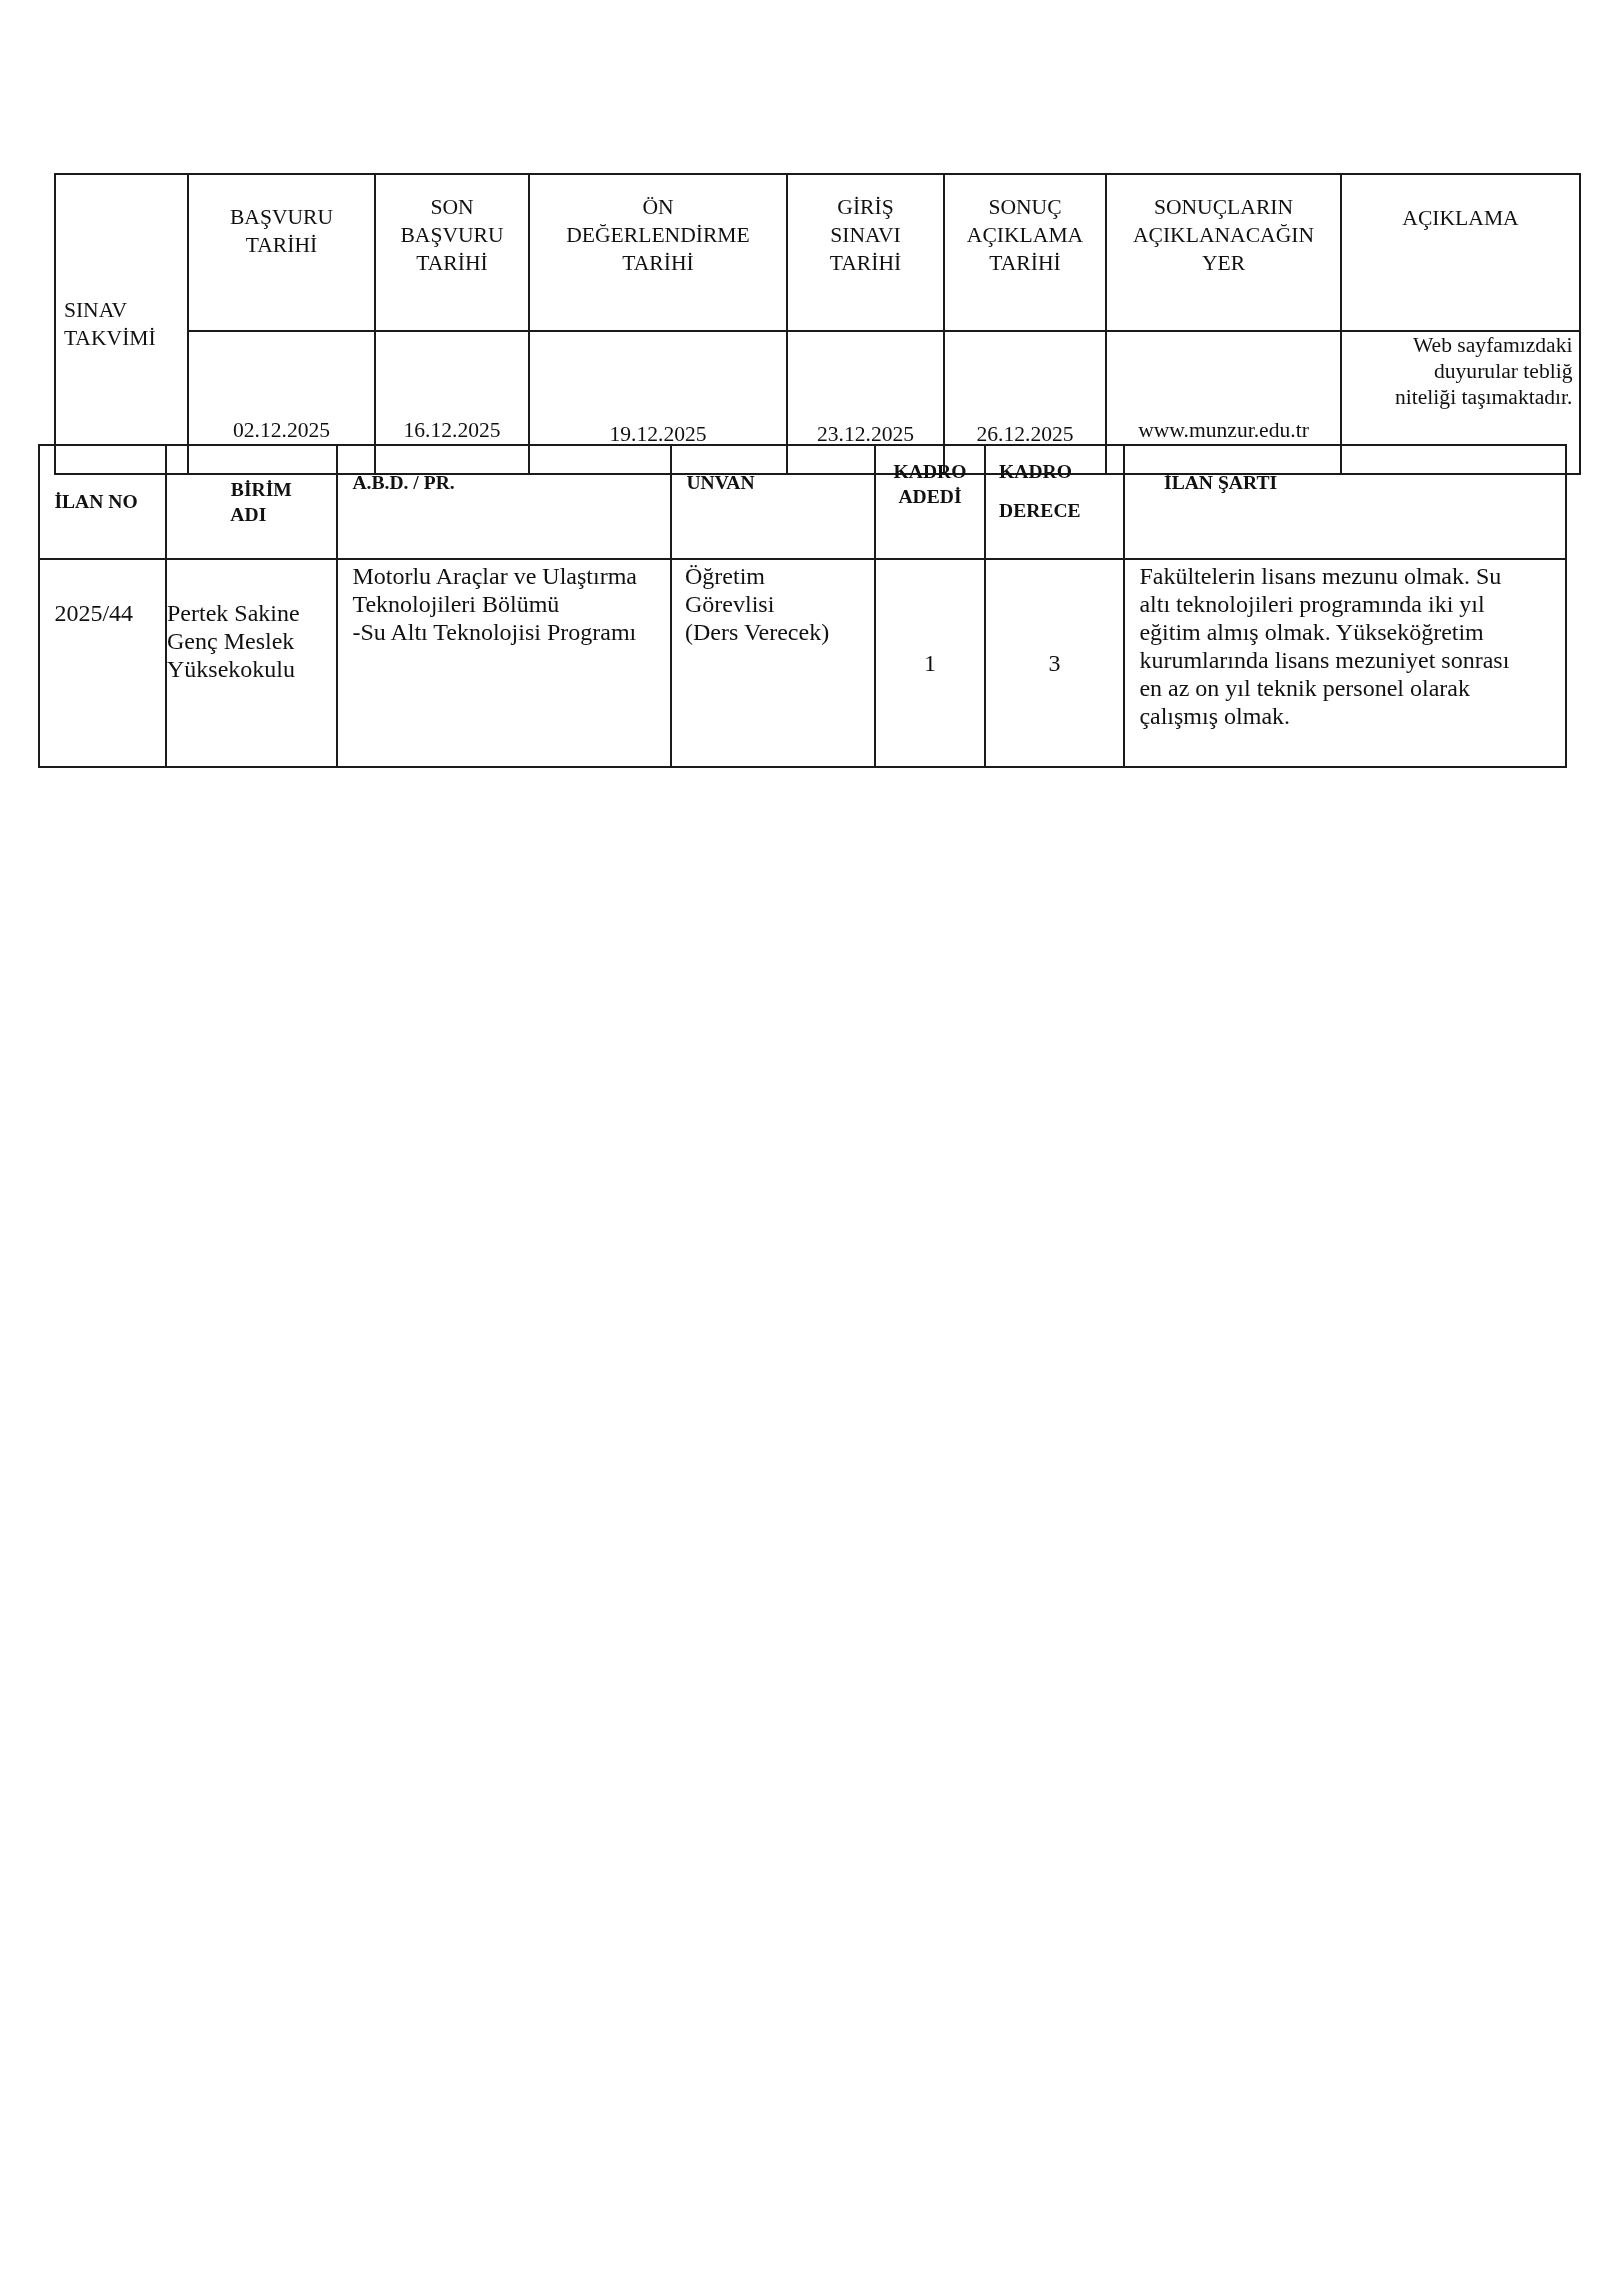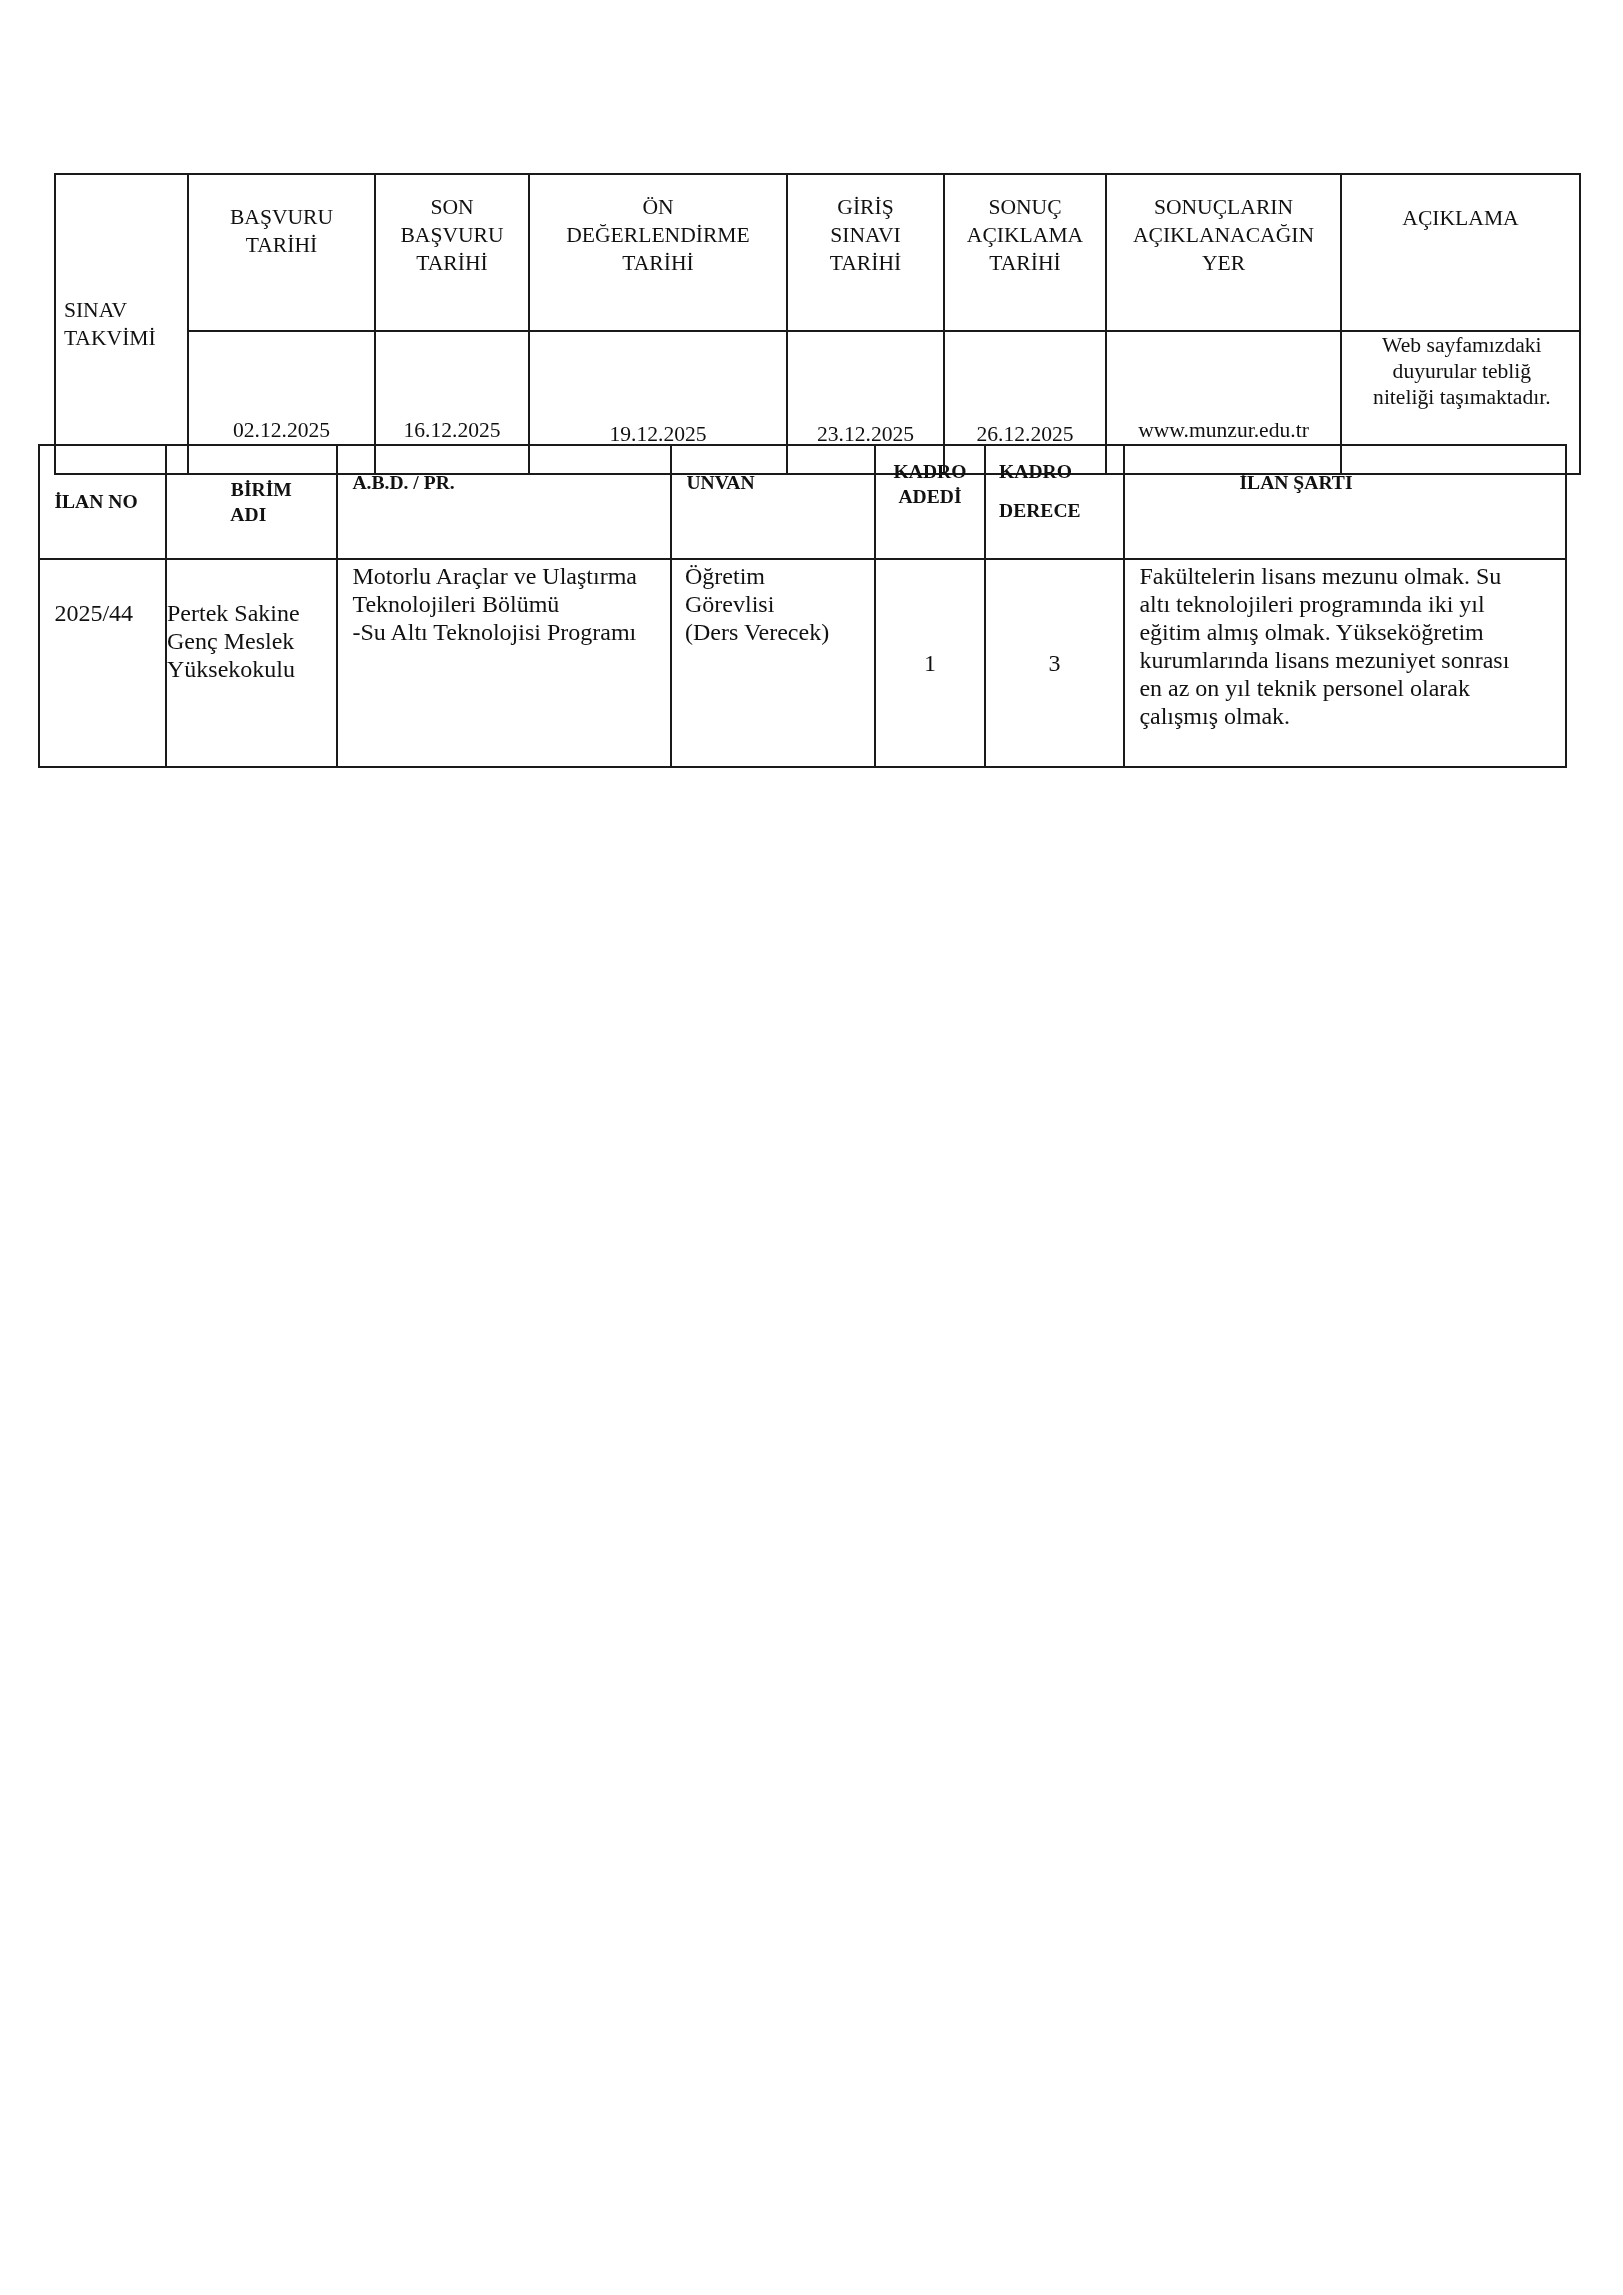--- a/index.html
+++ b/index.html
@@ -11,40 +11,40 @@
   td { border: 2px solid #1a1a1a; padding: 0; vertical-align: middle; }
   .t1 { left: 54px; top: 173px; width: 1526px; }
   .t1 td { font-size: 21.6px; line-height: 28px; text-align: center; }
   .t1 .hdr td { height: 126px; }
   .t1 .val td { height: 112px; }
   .t1 .label { text-align: left; padding-left: 7.9px; vertical-align: middle; }
   .t1 .hdr td.h { vertical-align: top; padding-top: 18.3px; }
   .t1 .val td.v { vertical-align: bottom; padding-bottom: 25px; }
   .t1 .val td.v.up { padding-bottom: 29px; }
   .t1 .val td.v.down { padding-bottom: 29px; }
-  .t1 .val td.note { text-align: center; vertical-align: top; padding: 0 6.5px 0 9.2px; line-height: 26px; margin-left: 7px; }
+  .t1 .val td.note { text-align: right; vertical-align: top; padding: 0 6.5px 0 9.2px; line-height: 26px; margin-left: 7px; }
   .t1 .hdr td.h.aciklama { padding-top: 29px; }
   .t1 .hdr td.h.basvuru { padding-top: 27.5px; }
 
   .t2 { left: 38px; top: 444px; width: 1528px; }
   .t2 td { font-size: 24px; line-height: 28px; }
   .t2 .hdr td { height: 88px; font-weight: bold; font-size: 19.6px; line-height: 25px; vertical-align: middle; }
   .t2 .row td { height: 167px; vertical-align: top; }
   .t2 .pad { padding-left: 14.4px; }
   .t2 .row td.mid { vertical-align: middle; text-align: center; }
   .t2 .row td.c1 { padding-top: 39px; padding-left: 14.4px; }
   .t2 .row td.c2 { padding-top: 39px; }
   .t2 .row td.c3 { padding-top: 2.6px; padding-left: 14.4px; }
   .t2 .row td.c4 { padding-top: 2.6px; padding-left: 13px; }
   .t2 .row td.c7 { padding-top: 2.6px; padding-left: 14.4px; padding-right: 13px; }
   .t2 .hdr td.kadro-adedi { text-align: center; vertical-align: top; padding-top: 13px; }
   .t2 .hdr td.kadro-derece { text-align: left; padding-left: 13px; vertical-align: top; padding-top: 13px; }
   .t2 .hdr td.kadro-derece .l2 { display: block; margin-top: 14.4px; }
   .t2 .hdr td.birim { text-align: center; padding-left: 19.6px; }
-  .t2 .hdr td.ilan-sarti { text-align: center; padding-right: 98px; }
+  .t2 .hdr td.ilan-sarti { text-align: left; padding-right: 98px; padding-left: 39px; }
   .line { display: block; }
 </style>
 </head>
 <body>
 
 <table class="t1">
   <colgroup>
     <col style="width:133px">
       <col style="width:187px">
       <col style="width:154px">

